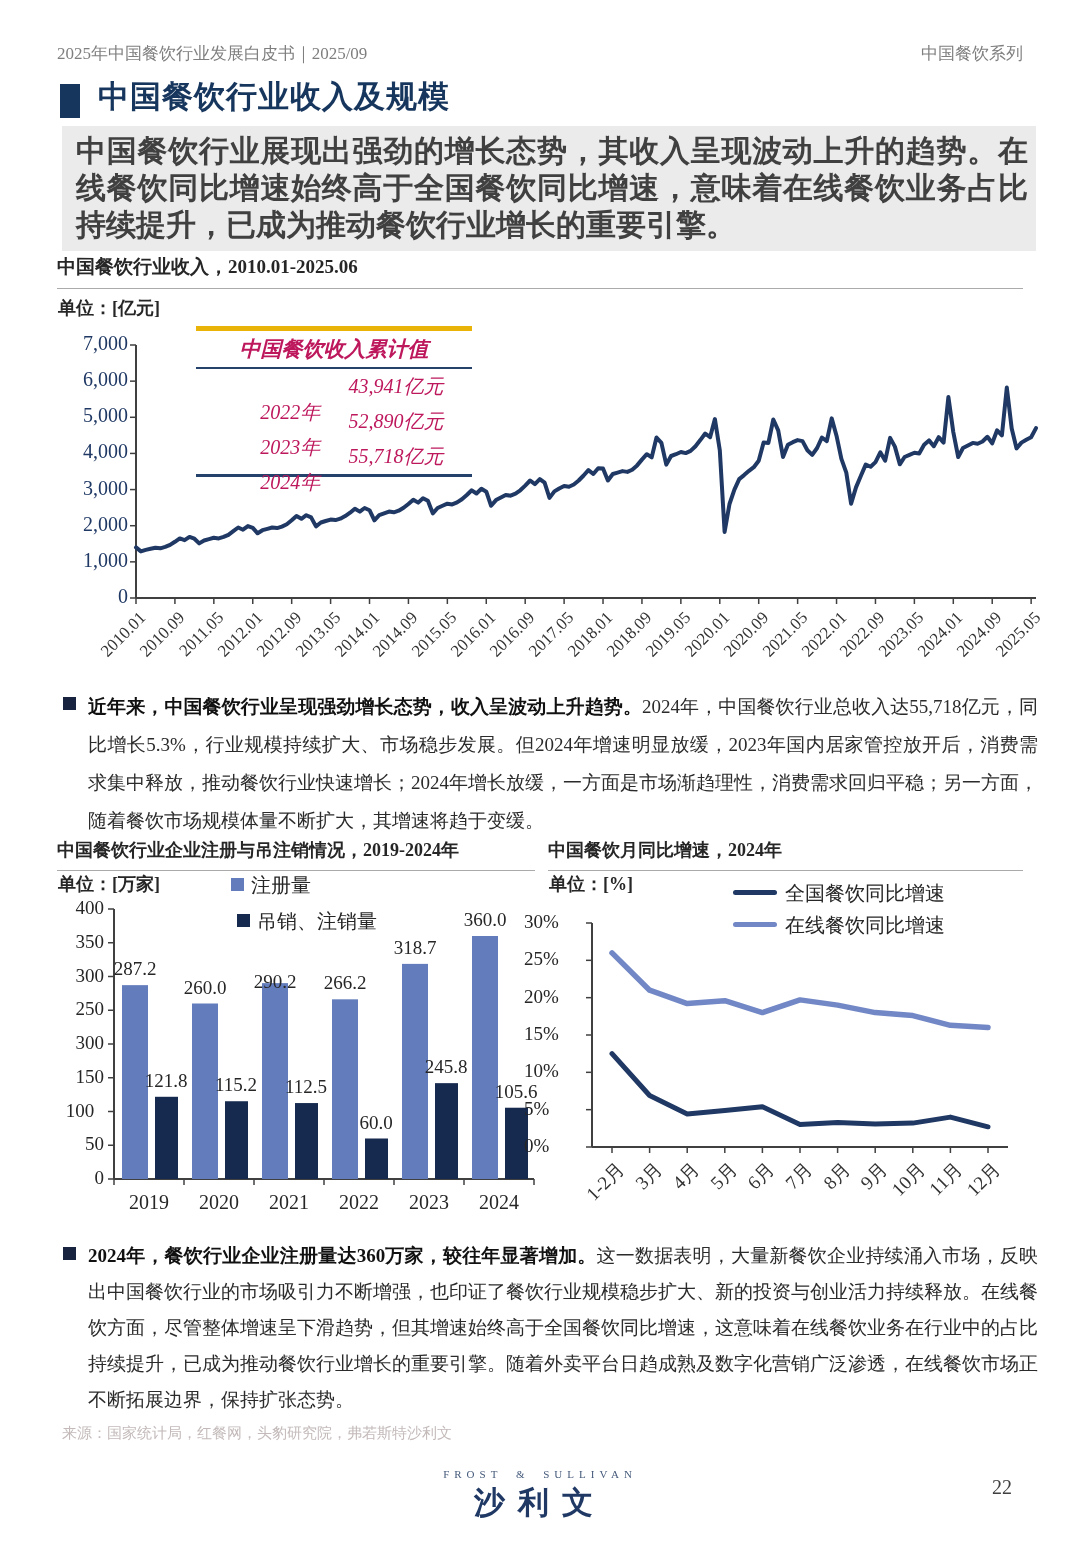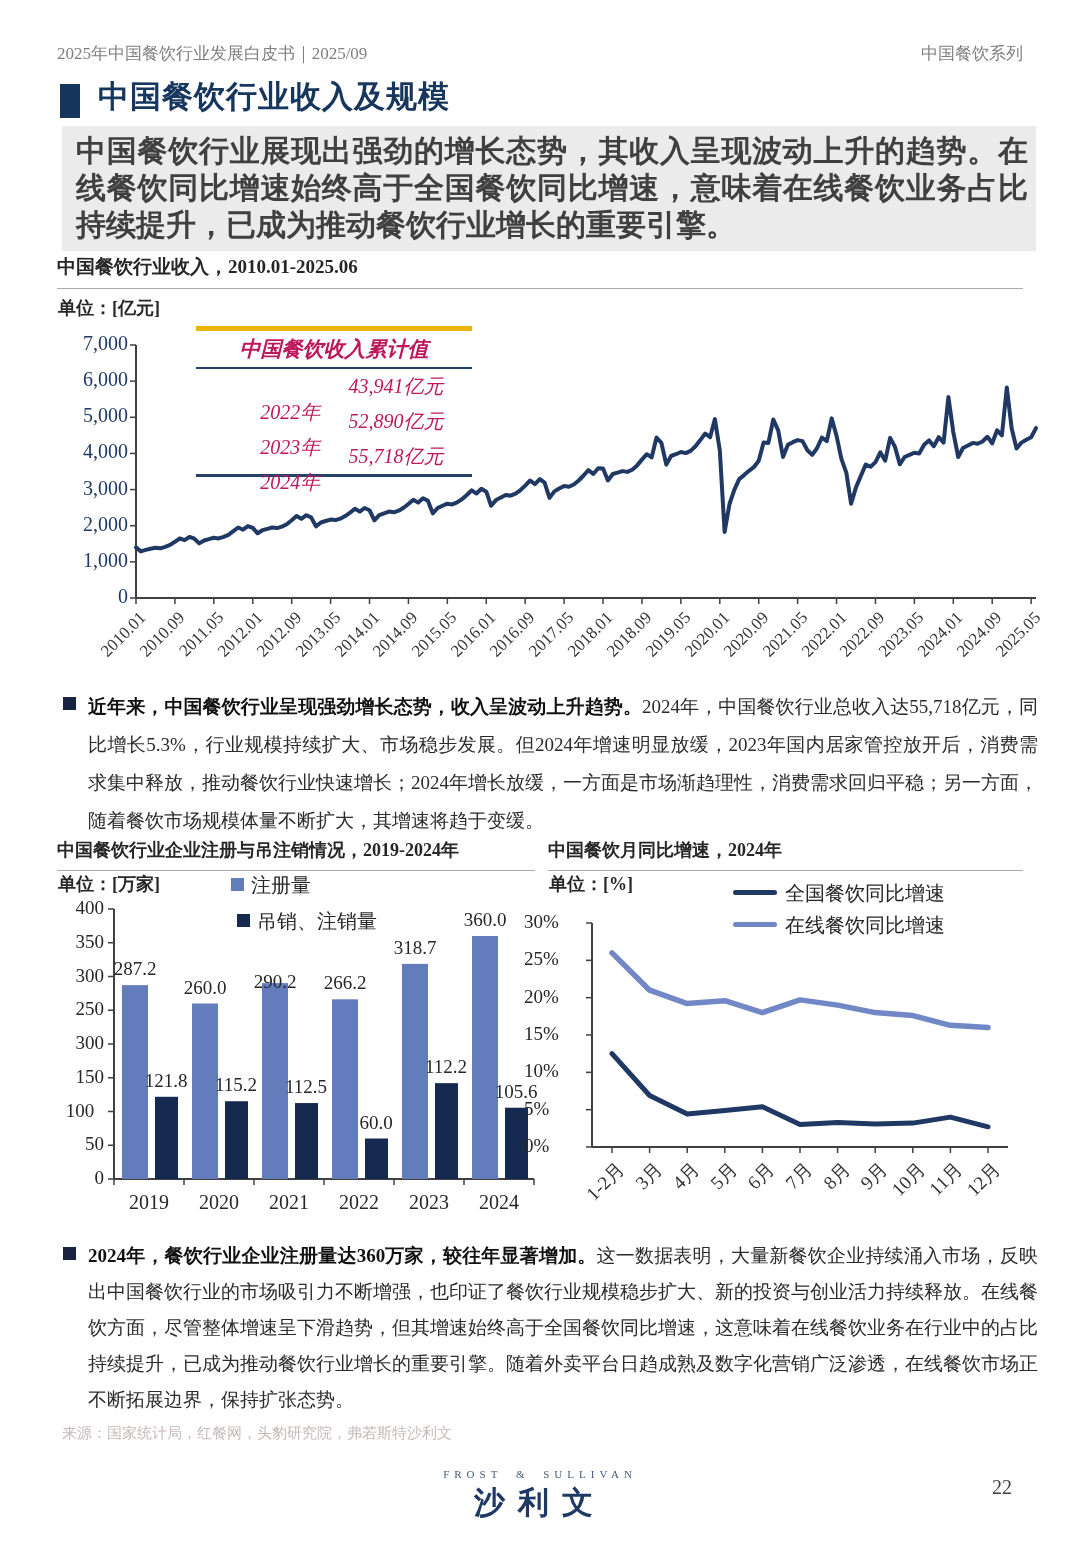--- a/index.html
+++ b/index.html
@@ -225,21 +225,21 @@
     <div class="blab" style="left: 205px; top: 976.5px;">260.0</div>
     <div class="blab" style="left: 236px; top: 1074.24px;">115.2</div>
     <div class="yrlab" style="left: 219px; top: 1191px;">2020</div>
     <div class="blab" style="left: 275px; top: 956.115px; margin-top: 15px;">290.2</div>
     <div class="blab" style="left: 306px; top: 1076.06px;">112.5</div>
     <div class="yrlab" style="left: 289px; top: 1191px;">2021</div>
     <div class="blab" style="left: 345px; top: 972.315px;">266.2</div>
     <div class="blab" style="left: 376px; top: 1111.5px;">60.0</div>
     <div class="yrlab" style="left: 359px; top: 1191px;">2022</div>
     <div class="blab" style="left: 415px; top: 936.878px;">318.7</div>
-    <div class="blab" style="left: 446px; top: 1056.15px;">112.2</div>
+    <div class="blab" style="left: 446px; top: 1056.15px;">245.8</div>
     <div class="yrlab" style="left: 429px; top: 1191px;">2023</div>
     <div class="blab" style="left: 485px; top: 909px;">360.0</div>
     <div class="blab" style="left: 516px; top: 1080.72px;">105.6</div>
     <div class="yrlab" style="left: 499px; top: 1191px;">2024</div>
     <svg width="436" height="240" style="left: 582px; top: 919px;">
       <line x1="10" y1="4" x2="10" y2="228" stroke="#404040" stroke-width="2"></line>
       <line x1="10" y1="228" x2="426" y2="228" stroke="#404040" stroke-width="2"></line>
       <line x1="4" y1="4" x2="10" y2="4" stroke="#404040" stroke-width="1.5"></line>
       <line x1="4" y1="41.333333333333336" x2="10" y2="41.333333333333336" stroke="#404040" stroke-width="1.5"></line>
       <line x1="4" y1="78.66666666666667" x2="10" y2="78.66666666666667" stroke="#404040" stroke-width="1.5"></line>

